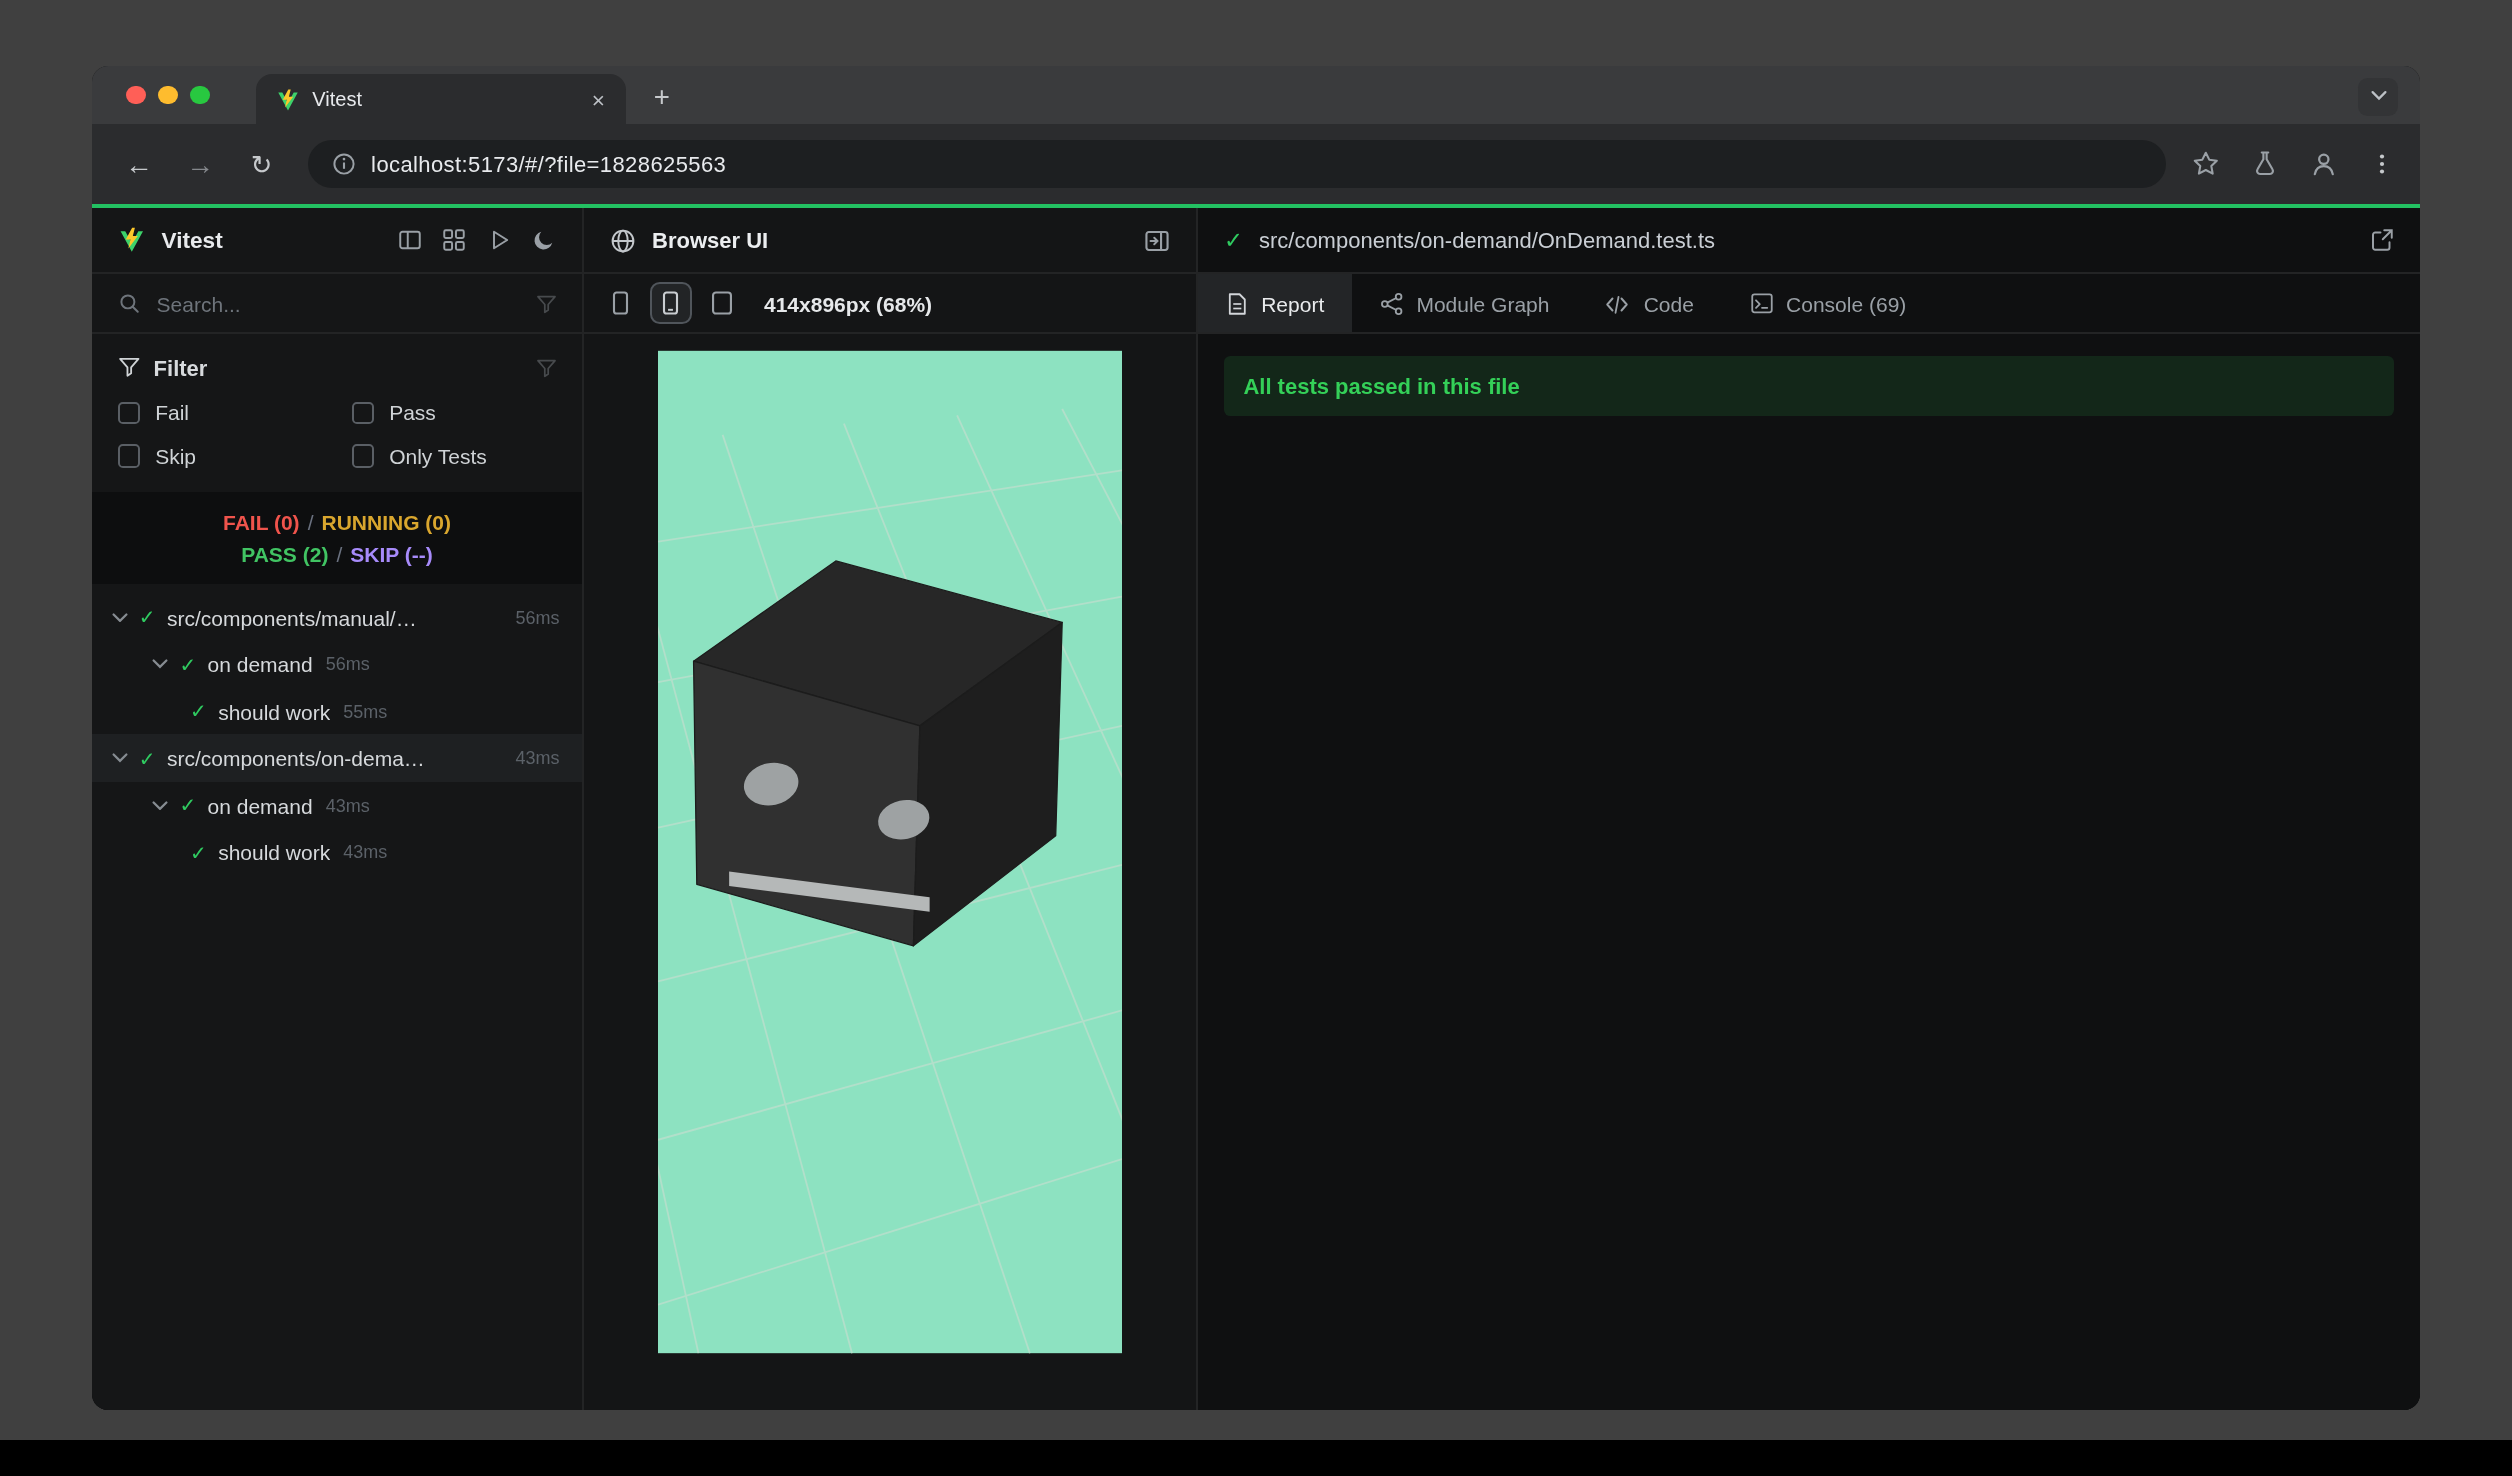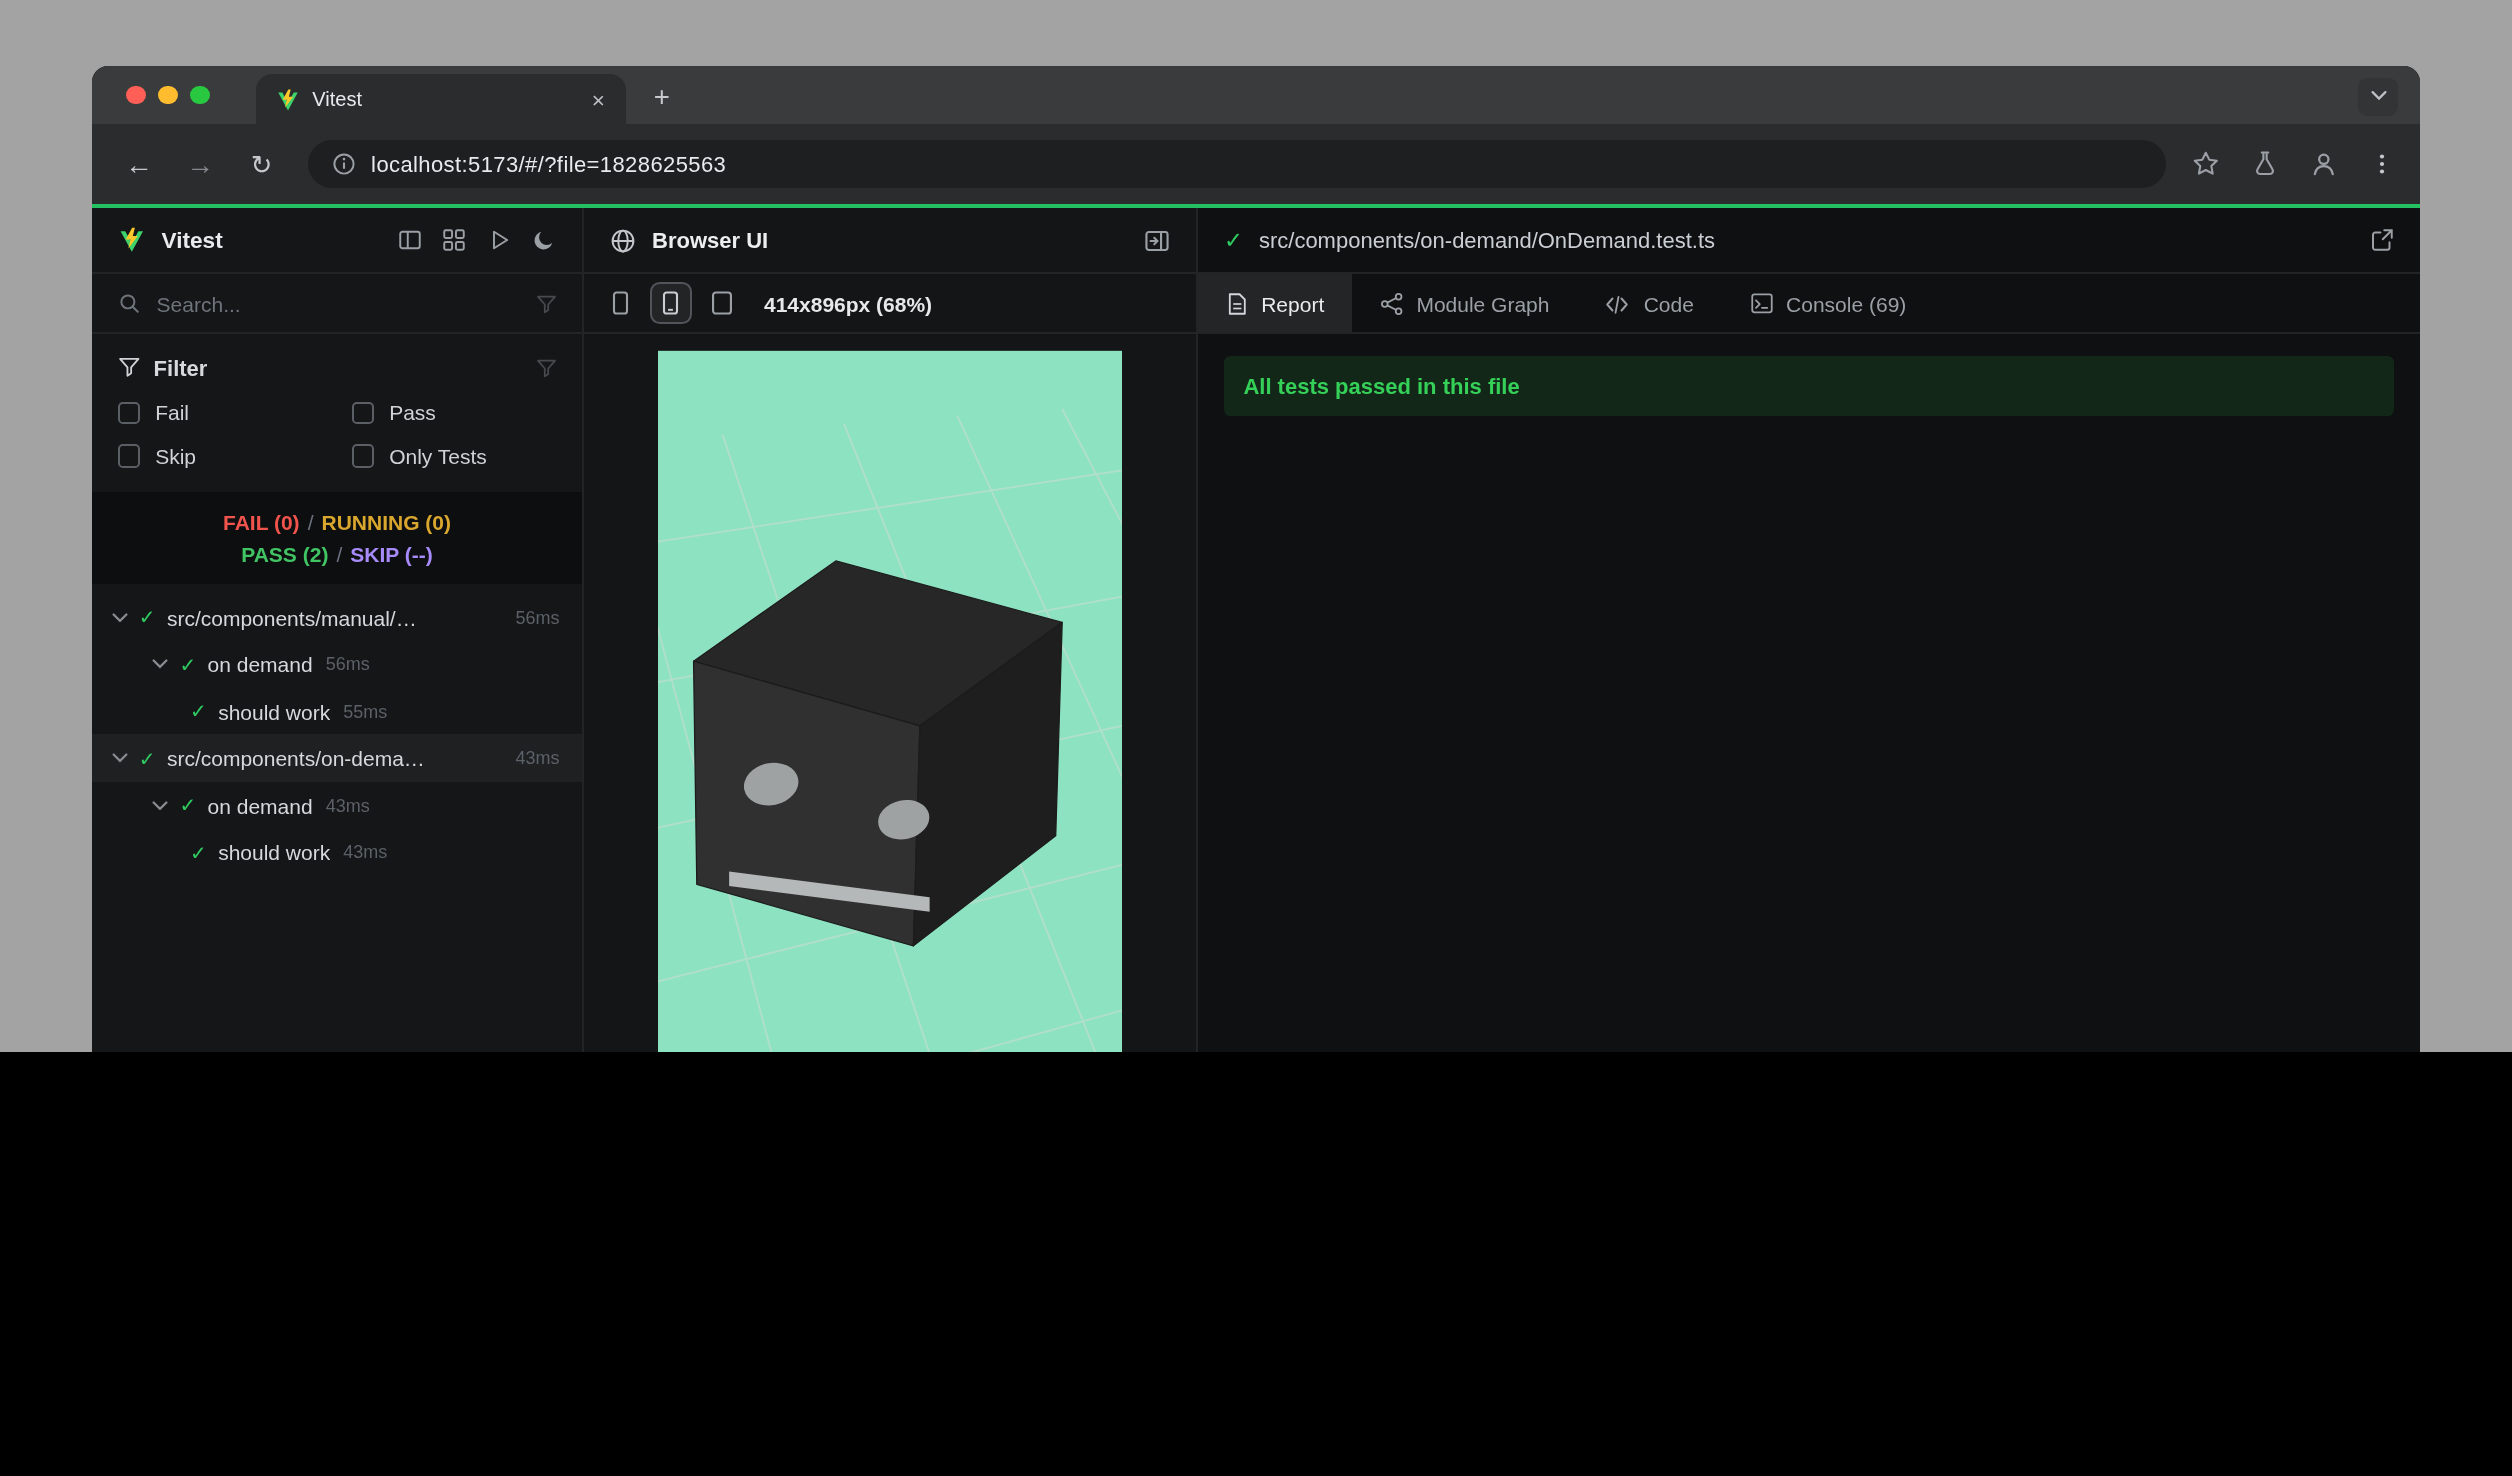--- a/index.html
+++ b/index.html
@@ -1,18 +1,18 @@
 <!DOCTYPE html>
 <html style="font-size:13px"><head>
 <meta charset="utf-8">
 <style>
   * { margin:0; padding:0; box-sizing:border-box; }
   html,body { background:#000; }
   body { font-family:"Liberation Sans","DejaVu Sans",sans-serif; }
-  .stage { position:relative; width:2512px; height:1052px; background:#a3a3a3; overflow:hidden; }
+  .stage { position:relative; width:2512px; height:1440px; background:#404040; overflow:hidden; }
   .scale { position:absolute; left:0; top:0; width:1256px; height:738px; transform:scale(2); transform-origin:0 0; }
 
   
   .window { position:absolute; left:46px; top:33px; width:1164px; height:672px;
             border-radius:8px; overflow:hidden; background:#131415; display:flex; flex-direction:column; }
 
   
   .tabstrip { height:29px; background:#3a3b3d; display:flex; align-items:flex-end; flex:0 0 auto; }
   .traffic { display:flex; gap:6.5px; align-items:center; height:29px; padding-left:17px; padding-right:4.9px; }
   .light { width:9.7px; height:9.7px; border-radius:50%; }

